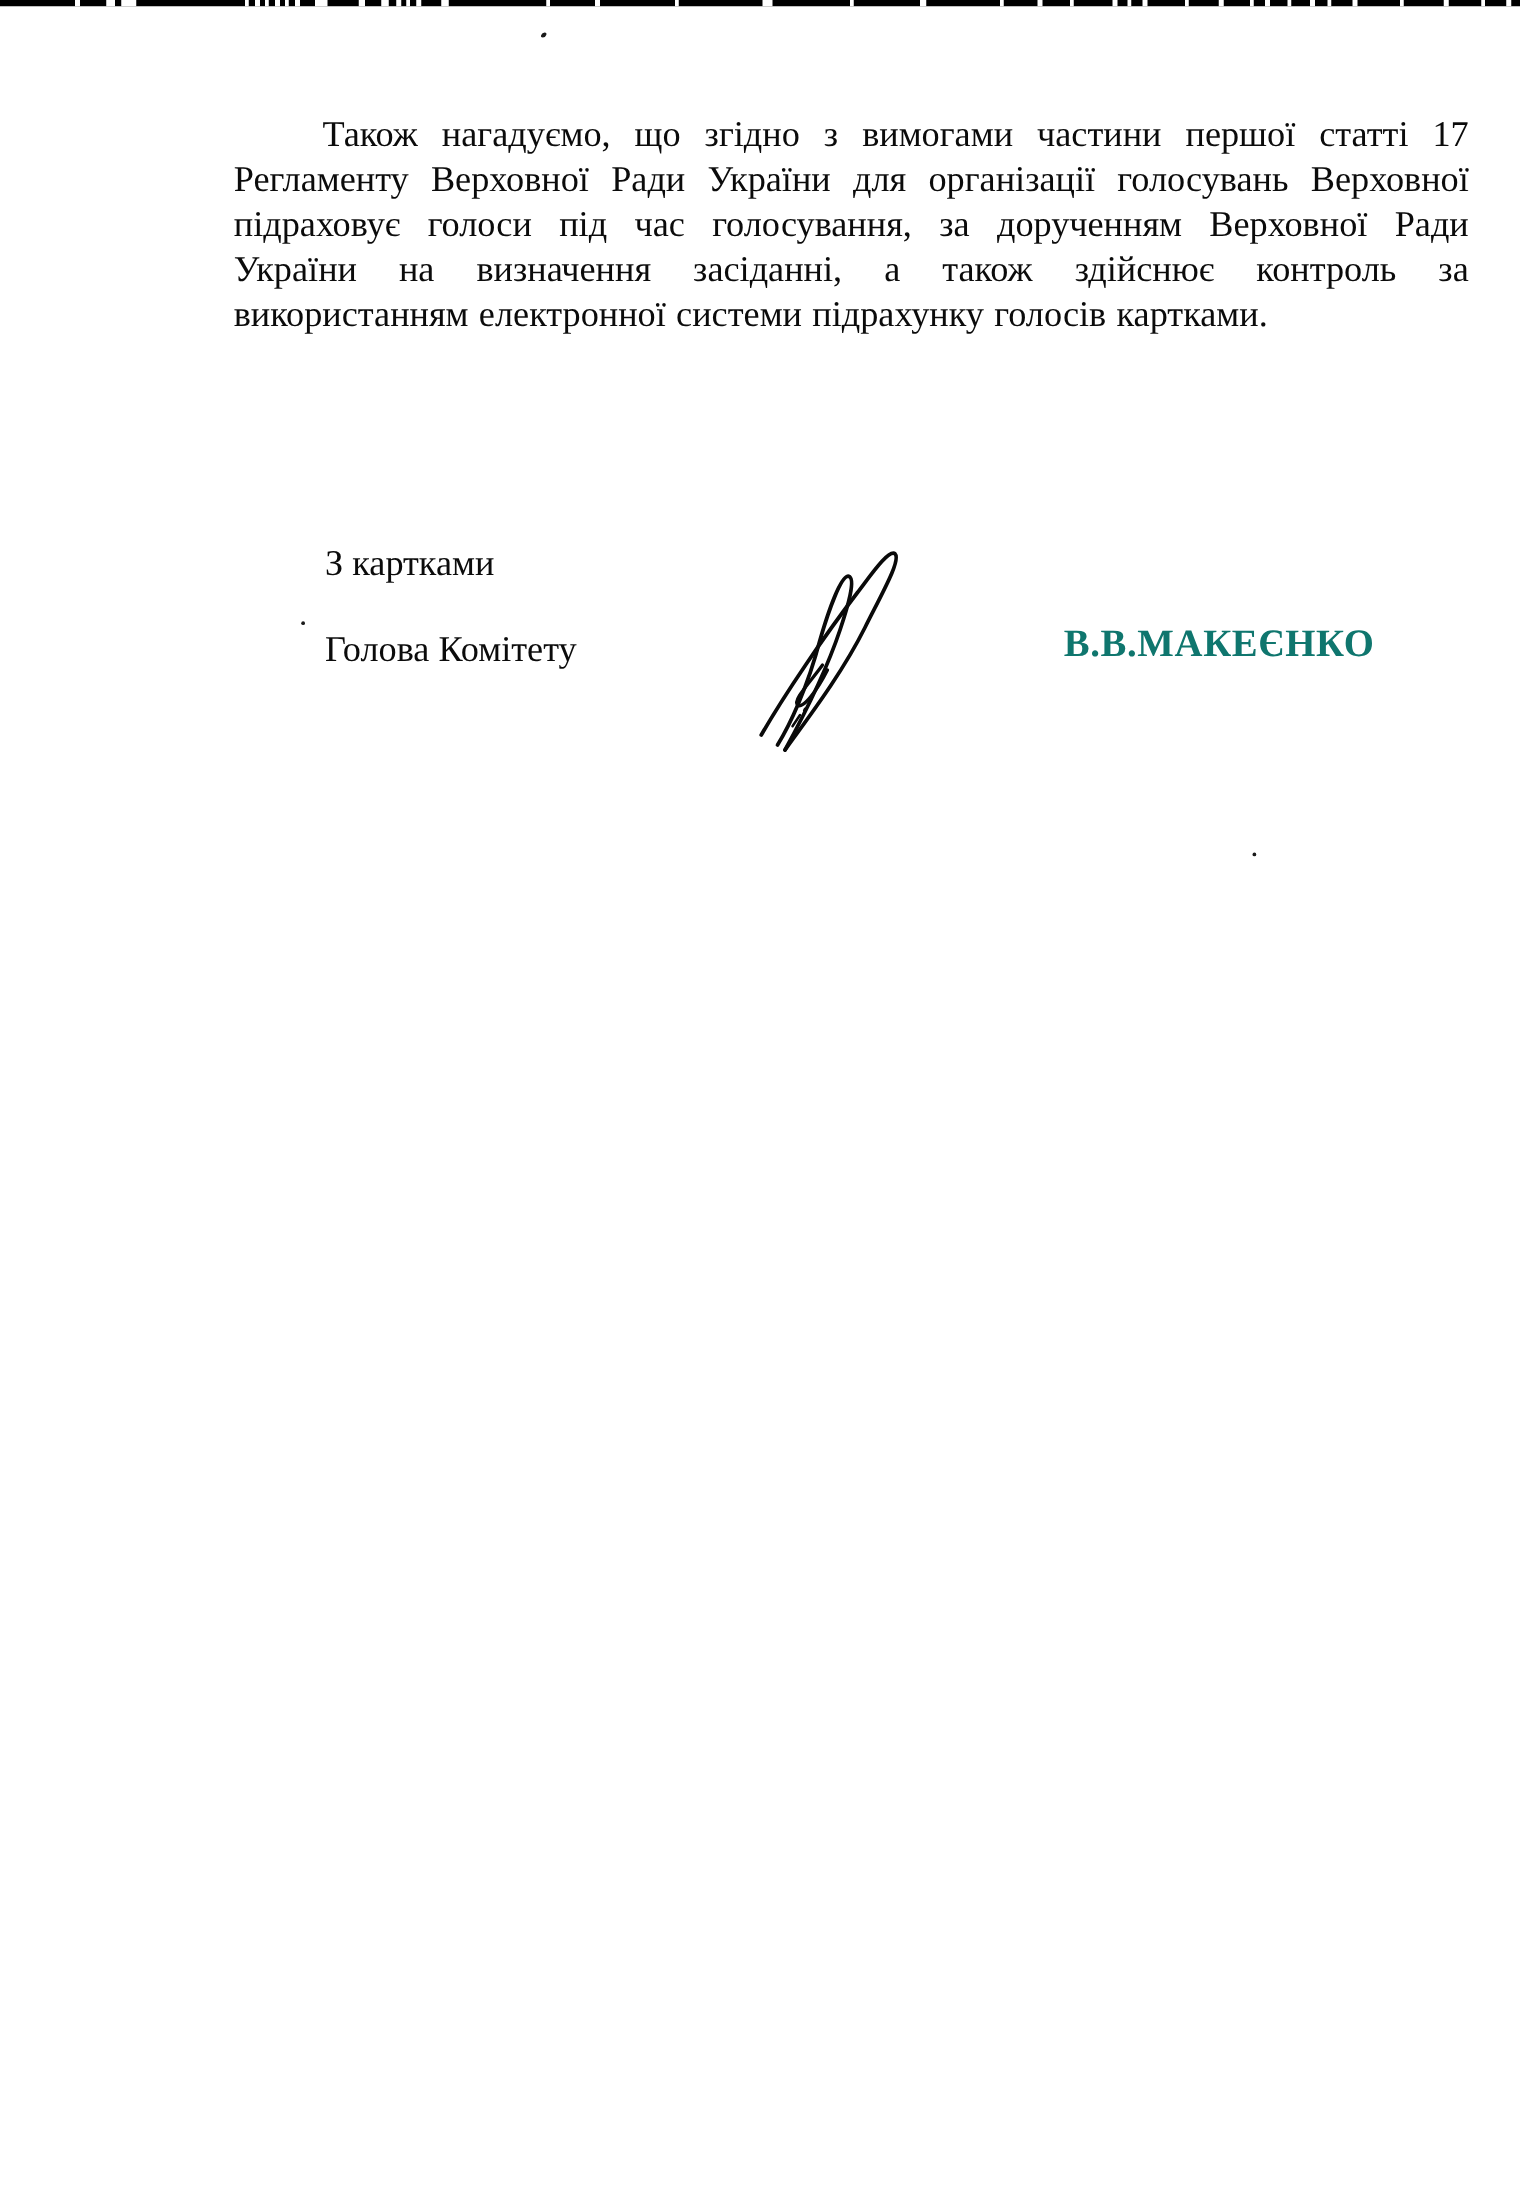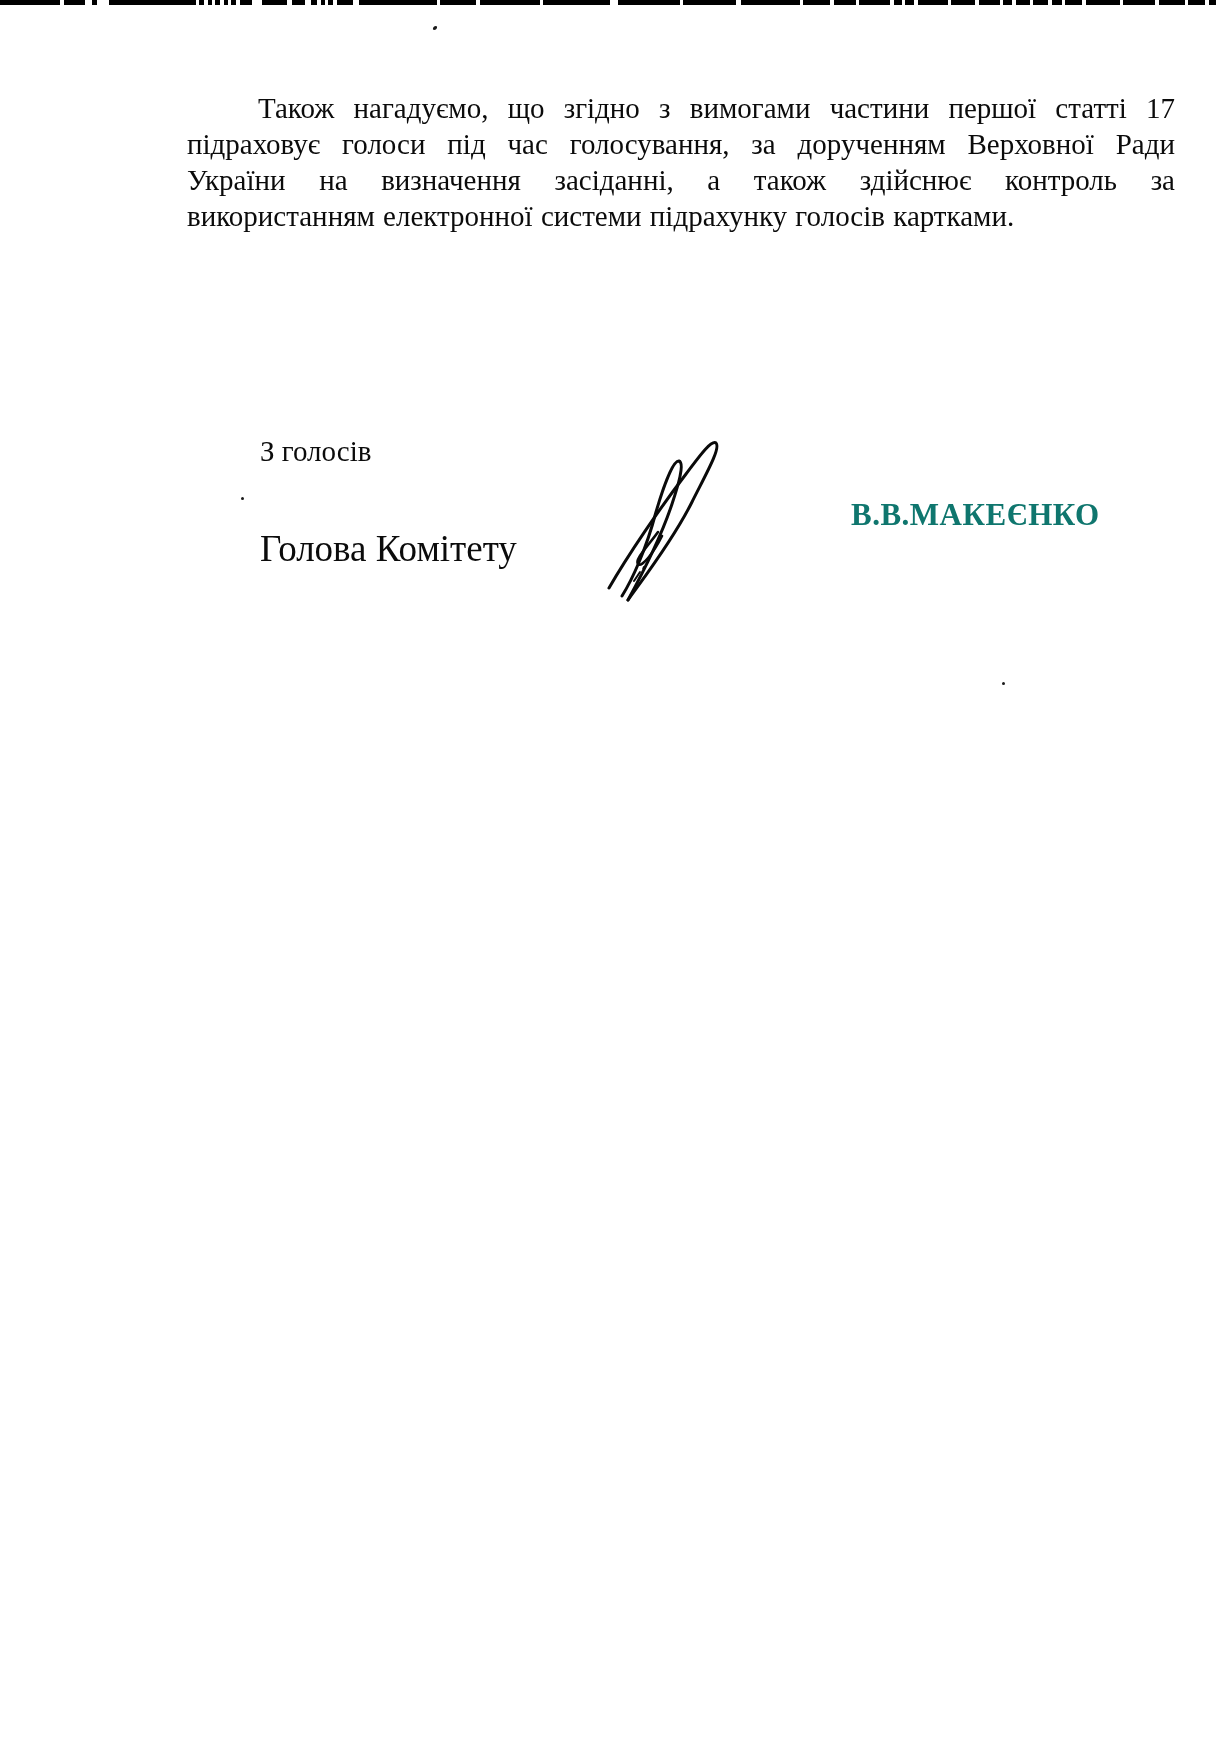--- a/index.html
+++ b/index.html
@@ -45,22 +45,22 @@
     position: absolute;
     left: 260px;
     top: 434px;
     font-size: 29px;
     line-height: 34px;
     color: #0b0b0b;
   }
   .signer-title {
     position: absolute;
     left: 260px;
-    top: 532px;
-    font-size: 37px;
+    top: 503px;
+    font-size: 29px;
     line-height: 34px;
     color: #0b0b0b;
   }
   .signer-name {
     position: absolute;
     left: 851px;
     top: 498px;
     font-size: 31px;
     line-height: 34px;
     font-weight: bold;
@@ -155,26 +155,27 @@
       <span class="notch" style="left: 1185px; width: 3px;"></span>
       <span class="notch" style="left: 1205px; width: 4px;"></span>
     </div>
 
   <div class="speck s1"></div>
   <div class="speck s2"></div>
   <div class="speck s3"></div>
 
   <div class="body-paragraph">
     <div class="para-line first">Також нагадуємо, що згідно з вимогами частини першої статті 17</div>
+    <div class="para-line">Регламенту Верховної Ради України для організації голосувань Верховної</div>
     <div class="para-line">підраховує голоси під час голосування, за дорученням Верховної Ради</div>
     <div class="para-line">України на визначення засіданні, а також здійснює контроль за</div>
     <div class="para-line last">використанням електронної системи підрахунку голосів картками.</div>
   </div>
 
-  <div class="salutation">З голосів</div>
+  <div class="salutation">З картками</div>
   <div class="signer-title">Голова Комітету</div>
   <div class="signer-name">В.В.МАКЕЄНКО</div>
 
   <svg class="signature" viewBox="0 0 135 175" fill="none" stroke="#0a0a0a" stroke-linecap="round" stroke-linejoin="round">
     <path stroke-width="3" d="M 11 158 C 30 125, 62 78, 88 44 C 98 31, 113 9, 118 13 C 123 18, 108 44, 94 72 C 74 112, 44 150, 30 170"></path>
     <path stroke-width="3" d="M 30 170 C 42 148, 62 110, 74 74 C 80 56, 87 33, 81 31 C 75 30, 65 58, 58 82 C 48 120, 34 150, 24 166"></path>
     <path stroke-width="2.6" d="M 60 102 C 50 116, 36 130, 40 134 C 44 138, 56 122, 64 106"></path>
     <path stroke-width="2" d="M 42 142 L 36 151"></path>
     <path stroke-width="2" d="M 46 137 L 45.3 138.4"></path>
   </svg>

